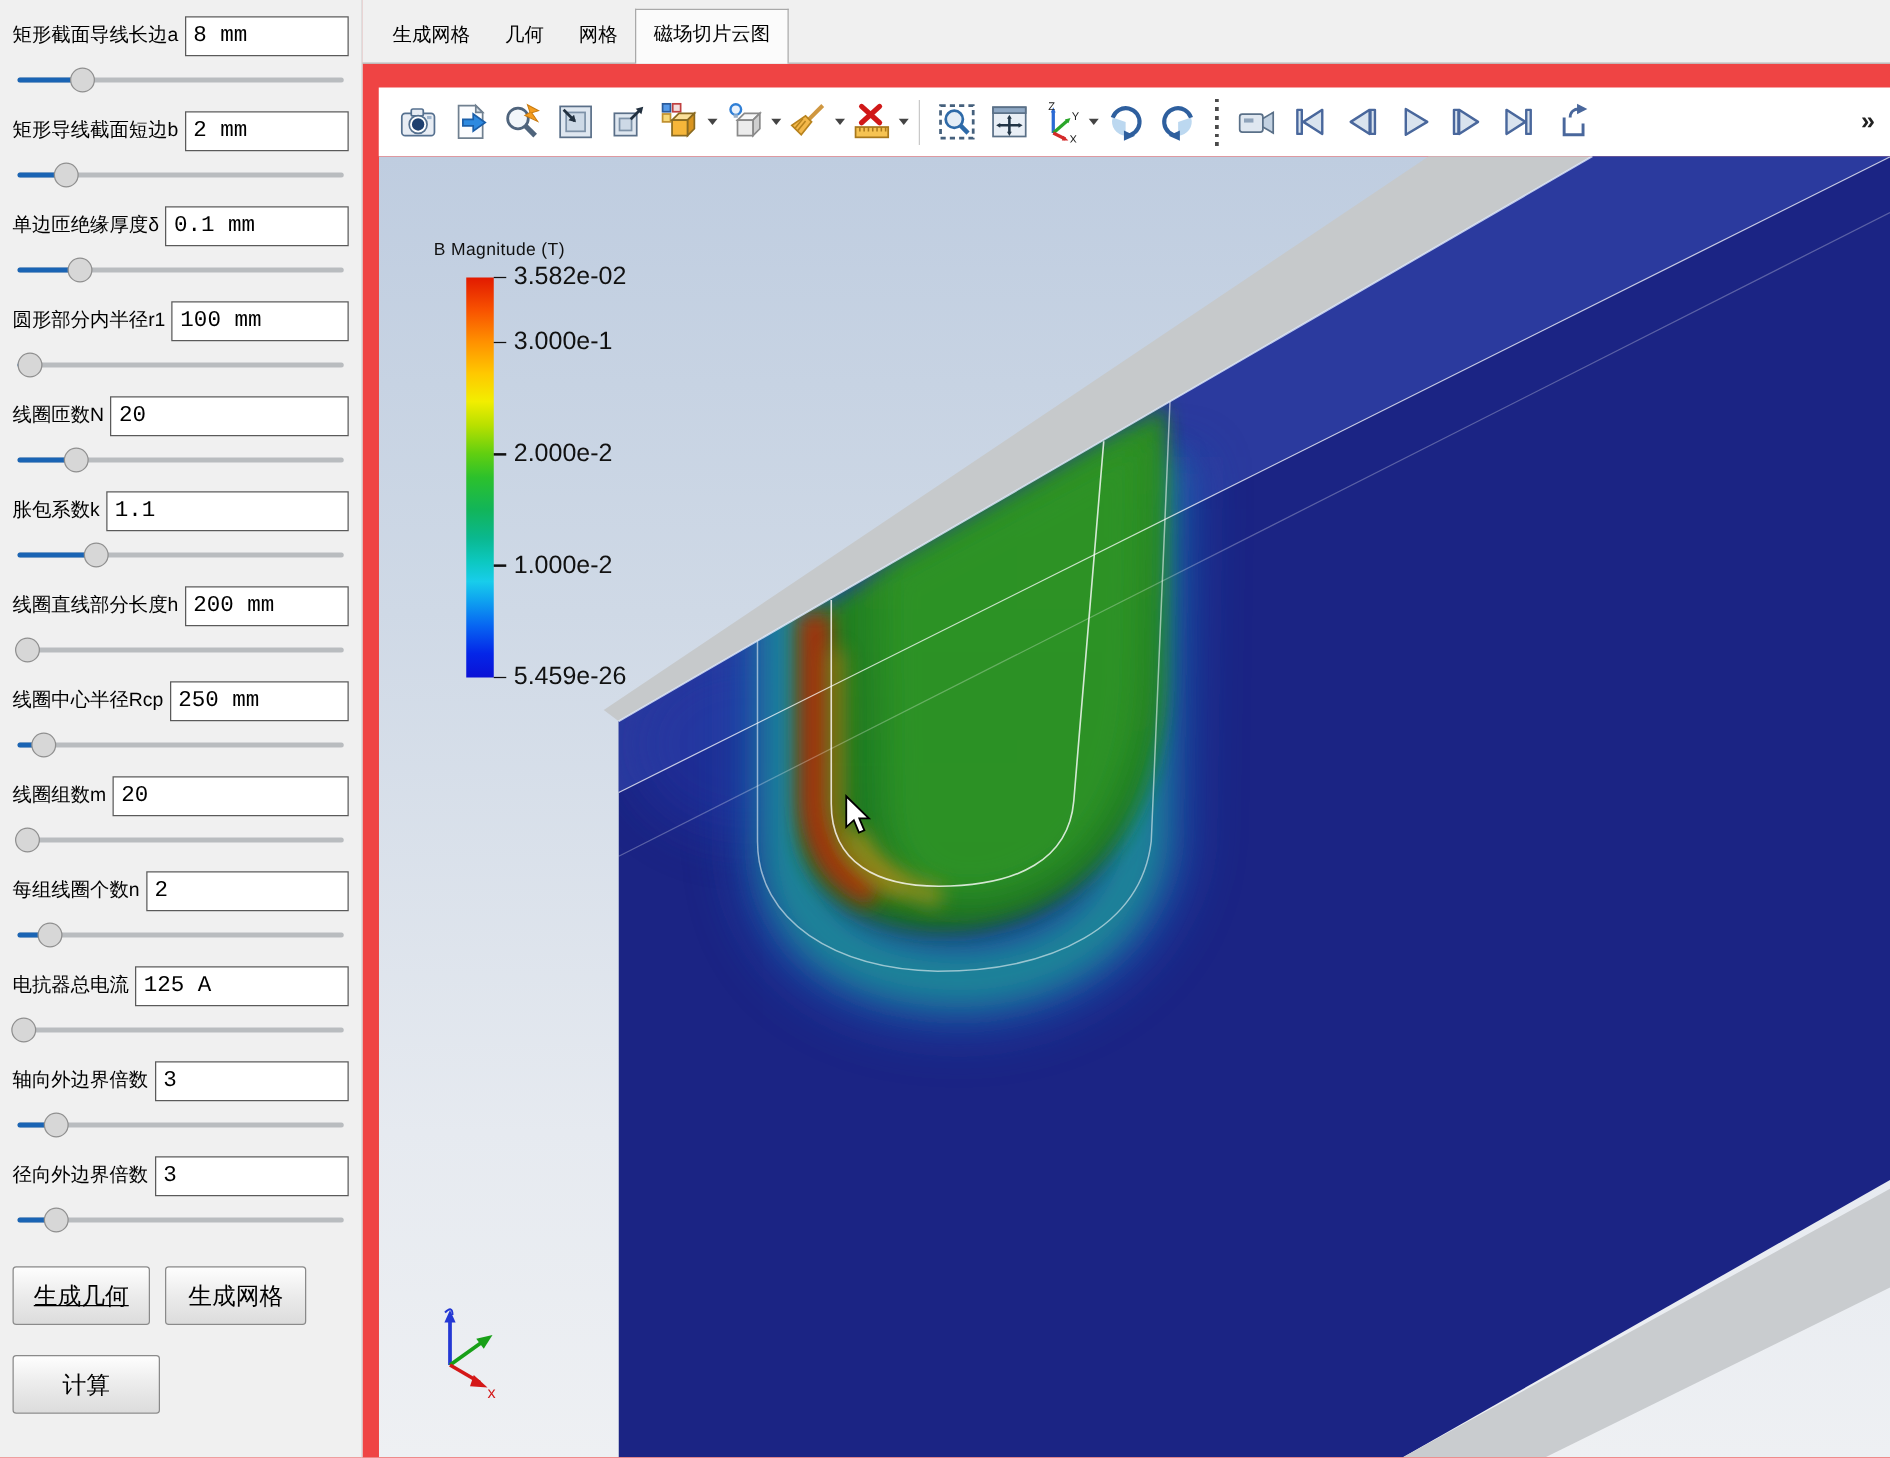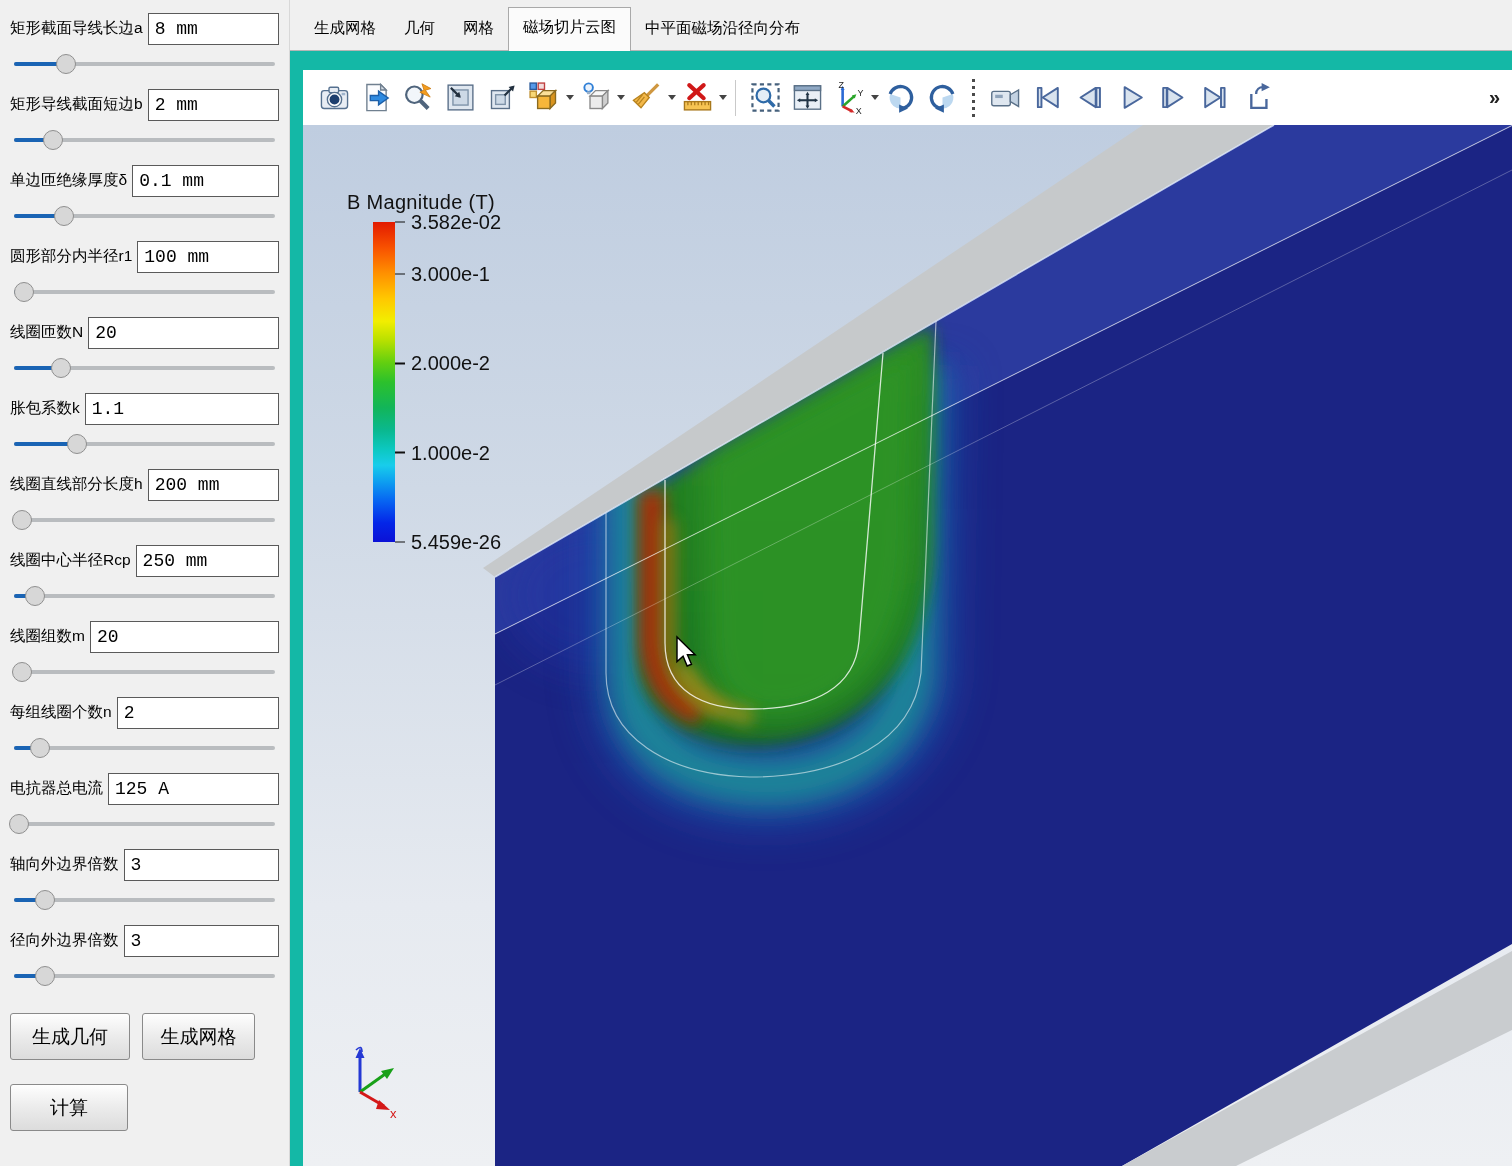--- a/index.html
+++ b/index.html
@@ -1,32 +1,32 @@
 <!DOCTYPE html>
 <html><head>
 <meta charset="utf-8">
 <style>
   * { box-sizing: border-box; margin: 0; padding: 0; }
   html,body { width:1512px; height:1166px; overflow:hidden; }
   body { font-family:"Liberation Sans","DejaVu Sans",sans-serif; background:#f0f0f0; position:relative; }
-  .app { position:absolute; inset:0; background:#14b8a6; }
+  .app { position:absolute; inset:0; background:#ef4444; }
 
   
   .sidebar { position:absolute; left:0; top:0; width:290px; height:1166px; background:#f0f0f0; border-right:1px solid #d8d8d8; padding:12px 8px 0 8px; }
   .param-row { margin:0 2px 13px 2px; }
   .p-line { display:flex; align-items:center; height:33px; }
   .p-label { font-size:15.5px; color:#000; white-space:nowrap; margin-right:5px; }
   .p-input { flex:1; min-width:60px; height:32px; border:1px solid #5a5a5a; background:#fff; font-family:Liberation Mono, monospace; font-size:18px; padding:0 6px; color:#000; }
   .slider { position:relative; height:23px; margin:7px 4px 0 4px; cursor:pointer; }
   .s-track { position:absolute; left:0; right:0; top:10px; height:4px; background:#b9bcbf; border-radius:2px; }
   .s-fill { position:absolute; left:0; top:10px; height:4px; background:#1a64b4; border-radius:2px; }
   .s-thumb { position:absolute; top:2px; width:20px; height:20px; border-radius:50%; background:#d7d7d7; border:1.5px solid #8f8f8f; transform:translateX(-50%); }
   .btn-row { display:flex; gap:12px; margin:26px 2px 0 2px; }
   .sbtn { border:1px solid #8a8a8a; border-radius:3px; background:linear-gradient(#fefefe,#ececec 48%,#dcdcdc); font-size:19px; color:#000; padding:0; height:47px; cursor:pointer; font-family:inherit; }
-  .sbtn.g1 { width:120px; } .sbtn.g2 { width:113px; }
+  .sbtn.g1 { width:110px;text-decoration:underline; } .sbtn.g2 { width:113px; }
   .sbtn.calc { width:118px; margin:24px 2px 0 2px; display:block; }
 
   
   .tabstrip { position:absolute; left:290px; top:0; width:1222px; height:51px; background:#f0f0f0; border-bottom:1px solid #b5b5b5; display:flex; align-items:flex-end; padding-left:10px; }
   .tab { font-size:15.5px; color:#000; padding:9px 14px 11px 14px; margin-bottom:0; cursor:pointer; position:relative; }
   .tab.sel { background:#fbfbfb; border:1px solid #a9a9a9; border-bottom:none; padding-bottom:13px; margin-bottom:-1px; }
 
   
   .toolbar { position:absolute; left:303px; top:70px; width:1209px; height:55px; background:#ffffff; display:flex; align-items:center; padding-left:10px; }
   .tbtn { width:42px; height:46px; display:flex; align-items:center; justify-content:center; cursor:pointer; position:relative; flex:0 0 auto; }
@@ -35,21 +35,21 @@
   .sep { width:1px; height:36px; background:#c9c9c9; margin:0 8px; flex:0 0 auto; }
   .sep-dot { width:3px; height:38px; margin:0 9px; flex:0 0 auto;
      background-image:repeating-linear-gradient(#4a4a4a 0 3px, transparent 3px 7px); background-size:3px 100%; background-repeat:no-repeat; background-position:center; }
   .overflow { margin-left:auto; margin-right:12px; font-size:20px; font-weight:bold; color:#222; cursor:pointer; }
 
   
   .viewport { position:absolute; left:303px; top:125px; width:1209px; height:1041px; overflow:hidden; cursor:default; }
   .viewport svg.scene { position:absolute; left:0; top:0; width:100%; height:100%; display:block; }
 
   .colorbar-box { position:absolute; left:40px; top:66px; width:220px; }
-  .cb-title { font-size:20px; color:#111; letter-spacing:.3px; margin-left:4px; }
+  .cb-title { font-size:14px; color:#111; letter-spacing:.3px; margin-left:4px; }
   .cb-bar { position:absolute; left:30px; top:31px; width:22px; height:320px;
      background:linear-gradient(#e21a00 0%, #f85100 8%, #ff9000 16%, #ffc800 24%, #f2ee00 31%, #b8e000 37%, #62cf10 44%, #2cc12c 50%, #12b559 58%, #0ab88e 65%, #0cc8c0 71%, #18cdeb 76%, #0ea0f0 81%, #0766f2 87%, #0426e8 94%, #0b11d6 100%); }
   .cb-ticks { position:absolute; left:52px; top:31px; width:130px; height:320px; }
   .tick { position:absolute; left:0; transform:translateY(-50%); display:flex; align-items:center; }
   .tick::before { content:""; width:10px; height:1.6px; background:#111; margin-right:6px; }
   .tick-label { font-size:20px; color:#111; white-space:nowrap; }
 </style>
 </head>
 <body>
 
@@ -218,21 +218,20 @@
       <button class="sbtn g2">生成网格</button>
     </div>
     <button class="sbtn calc">计算</button>
   </div>
 
   <div class="tabstrip">
       <div class="tab">生成网格</div>
       <div class="tab">几何</div>
       <div class="tab">网格</div>
       <div class="tab sel">磁场切片云图</div>
-      <div class="tab">中平面磁场沿径向分布</div>
     </div>
 
   <div class="toolbar">
     <div class="tbtn">
       <svg viewBox="0 0 24 24">
           <rect x="2.5" y="7" width="19" height="13" rx="2" fill="#e8edf4" stroke="#55708f"></rect>
           <rect x="8" y="4.5" width="7" height="4" rx="1" fill="#e8edf4" stroke="#55708f"></rect>
           <circle cx="12" cy="13.5" r="5.2" fill="#fff" stroke="#55708f"></circle>
           <circle cx="12" cy="13.5" r="3.6" fill="#1e3f6e"></circle>
           <rect x="17.2" y="8.6" width="2.6" height="1.8" fill="#9fb4cc"></rect>

